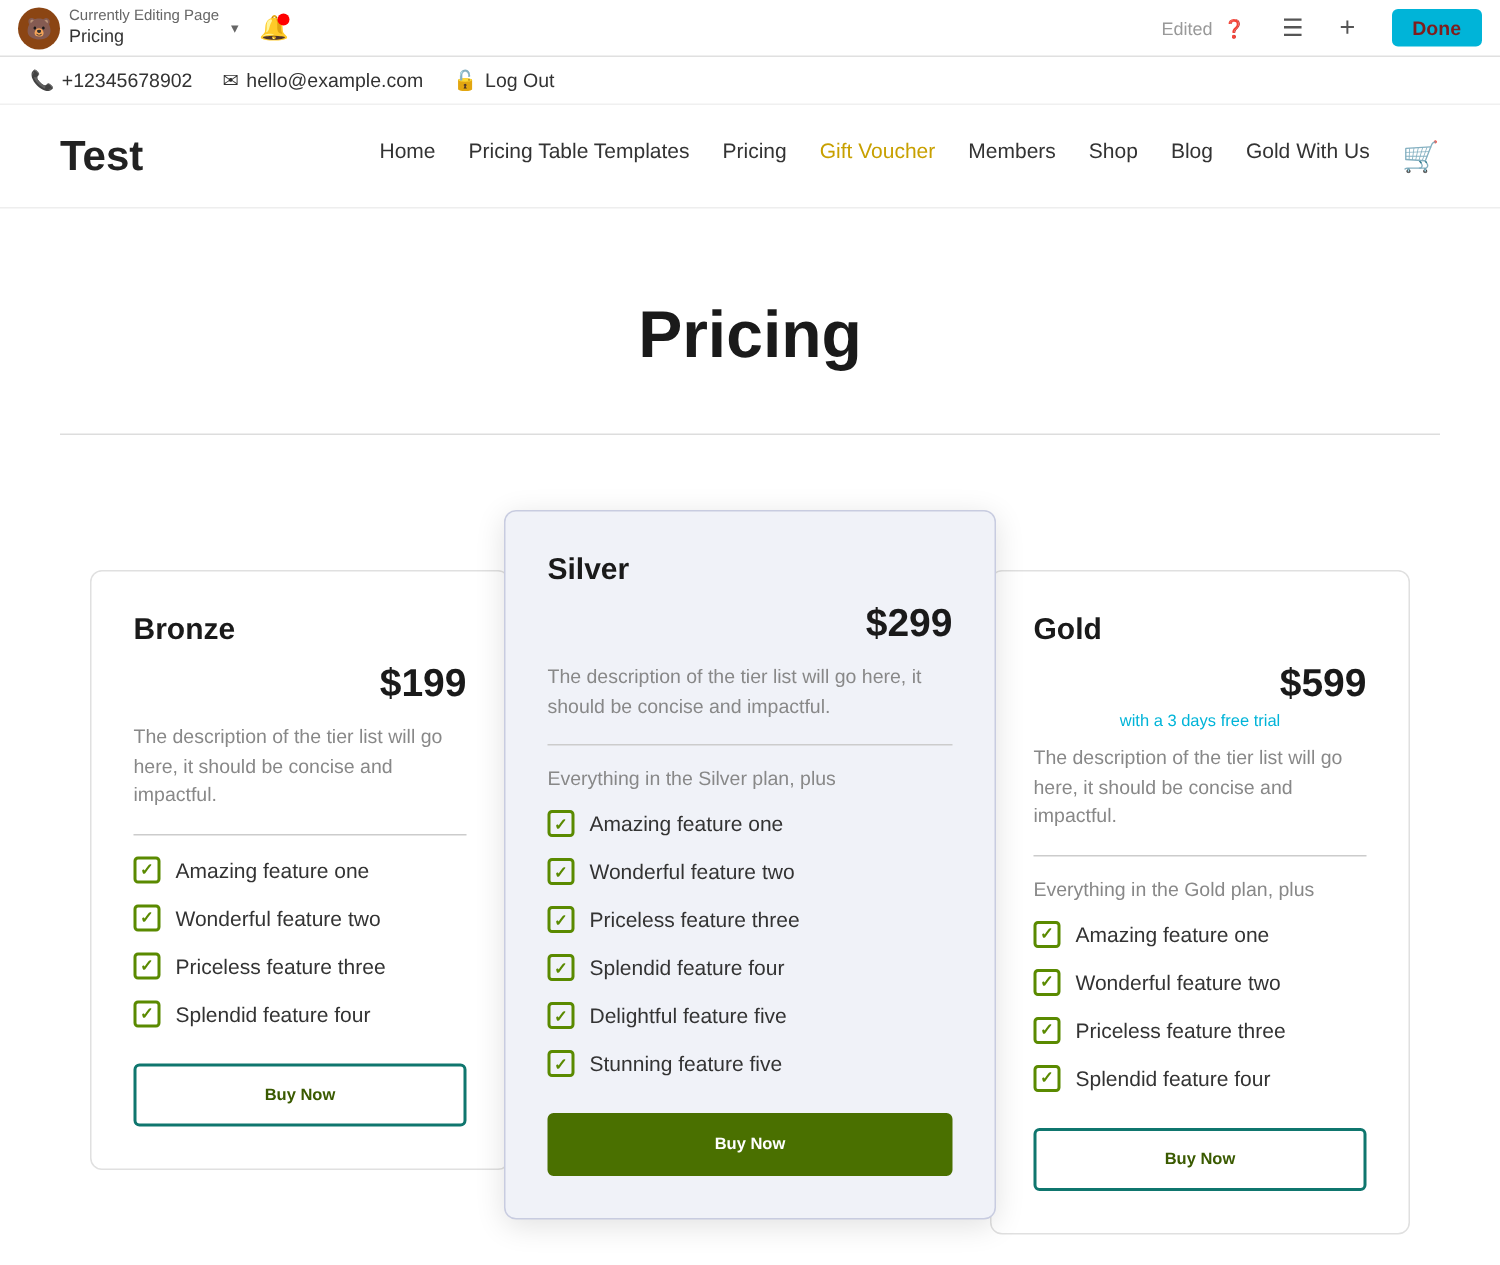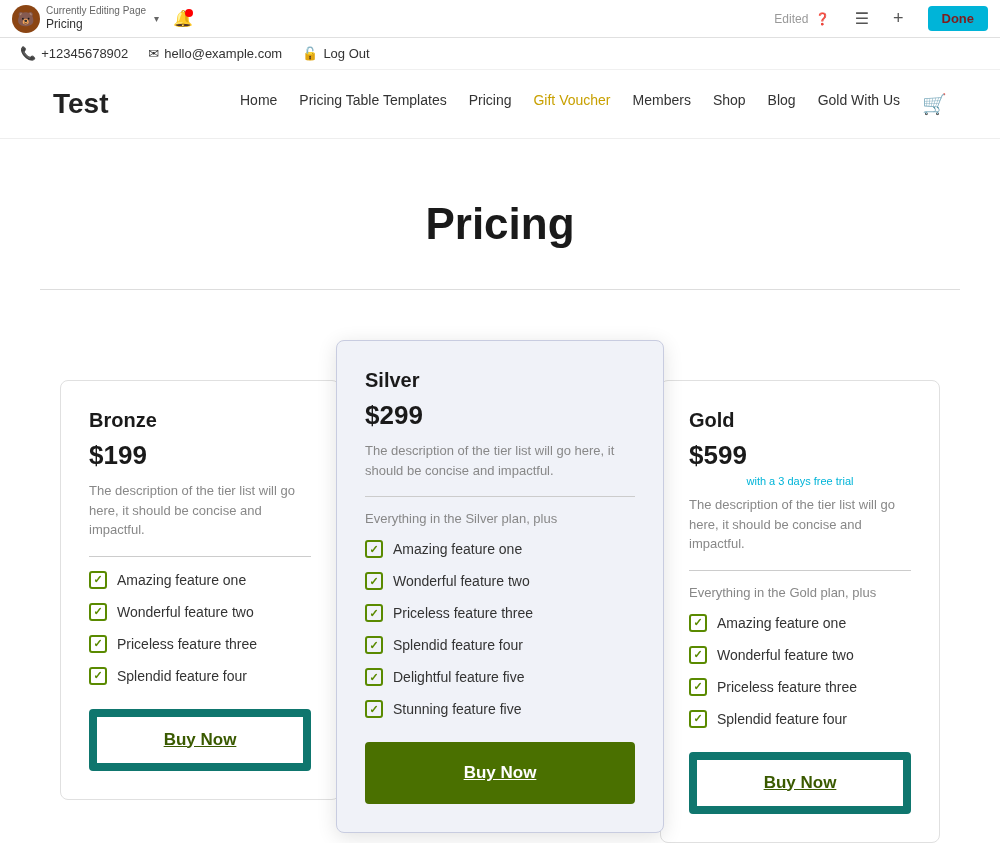--- a/index.html
+++ b/index.html
@@ -53,21 +53,21 @@
       display: flex; align-items: center; gap: 20px;
       padding: 8px 20px;
       font-size: 13px;
       border-bottom: 1px solid #f0f0f0;
     }
     .contact-bar a { color: #333; text-decoration: none; display: flex; align-items: center; gap: 5px; }
 
     
     .site-header {
       display: flex; align-items: center; justify-content: space-between;
-      padding: 18px 53px;
+      padding: 18px 40px;
       border-bottom: 1px solid #eee;
     }
     .site-logo { font-size: 28px; font-weight: 700; color: #222; }
     .site-nav { display: flex; align-items: flex-start; gap: 22px; }
     .site-nav a {
       text-decoration: none; font-size: 14px; color: #333;
     }
     .site-nav a.highlight { color: #c8a000; font-weight: 500; }
     .site-nav .cart-icon { font-size: 20px; color: #333; cursor: pointer; }
 
@@ -111,21 +111,21 @@
       box-shadow: 0 4px 20px rgba(0,0,0,0.12);
       margin: 0 -4px;
     }
 
     .pricing-card.gold {
       margin-top: 40px;
       z-index: 1;
     }
 
     .plan-name { font-size: 20px; font-weight: 700; color: #1a1a1a; margin-bottom: 8px; }
-    .plan-price { font-size: 26px; font-weight: 700; color: #1a1a1a; margin-bottom: 10px; }
+    .plan-price { font-size: 26px; font-weight: 700; color: #1a1a1a; margin-bottom: 10px; text-align: right; }
     .free-trial { font-size: 11px; color: #00b4d8; text-align: center; margin-top: -6px; margin-bottom: 8px; }
     .plan-description { font-size: 13px; color: #888; line-height: 1.5; margin-bottom: 16px; }
     .plan-divider { border: none; border-top: 1px solid #ccc; margin: 14px 0; }
     .plan-subtitle { font-size: 13px; color: #888; margin-bottom: 14px; }
 
     .feature-list { list-style: none; margin-bottom: 24px; }
     .feature-list li {
       display: flex; align-items: center; gap: 10px;
       font-size: 14px; color: #333;
       margin-bottom: 14px;
@@ -135,27 +135,26 @@
       border: 2px solid #5a8a00;
       border-radius: 3px;
       display: flex; align-items: center; justify-content: center;
       color: #5a8a00; font-size: 11px; font-weight: 700;
     }
 
     .btn-buy {
       display: block; width: 100%;
       padding: 13px;
       text-align: center;
-      font-size: 17px; font-weight: 700;
+      font-size: 11px; font-weight: 700;
       cursor: pointer;
       border-radius: 4px;
-      border: 8px solid #0f766e;
+      border: 2px solid #0f766e;
       background: transparent;
       color: #3a5a00;
-      text-decoration: underline;
     }
     .btn-buy.filled {
       background: #4a7000;
       color: #fff;
       border-color: #4a7000;
     }
   </style>
 </head>
 <body>
 

